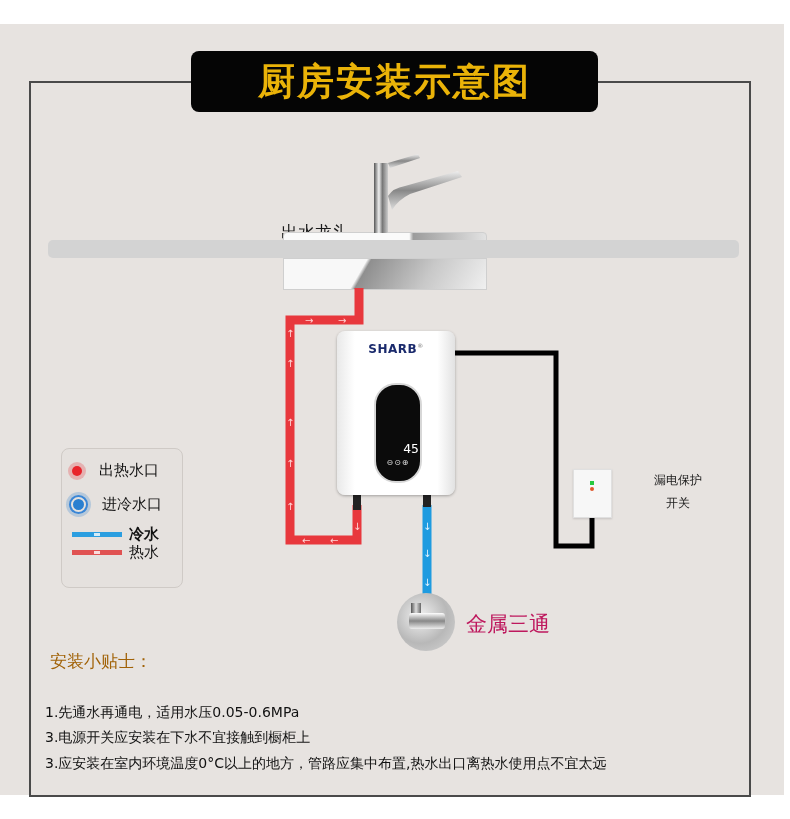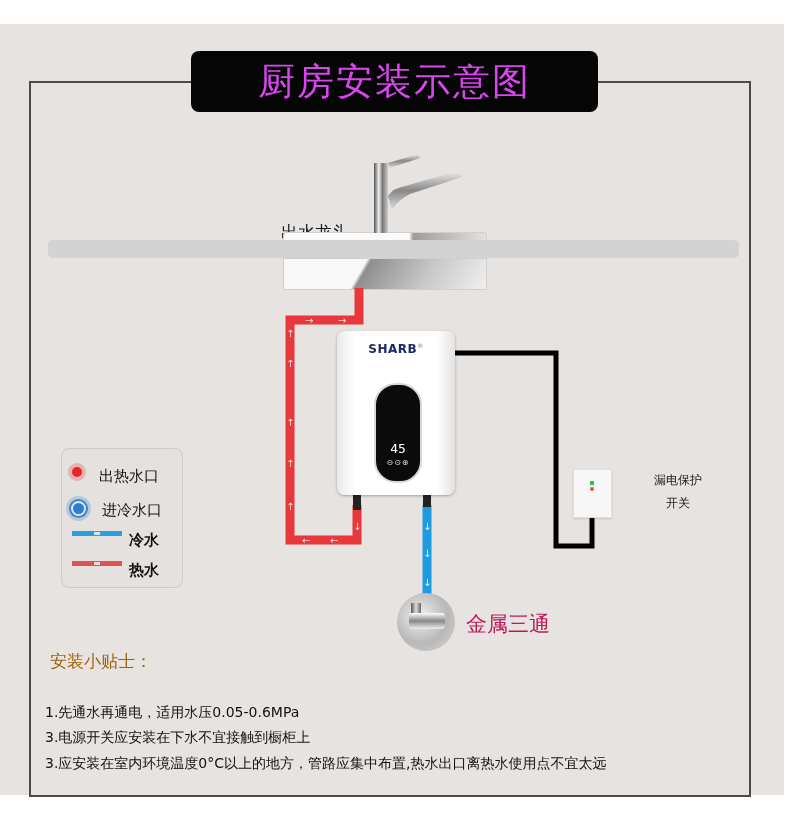--- a/index.html
+++ b/index.html
@@ -14,21 +14,21 @@
   .frame {
     position: absolute; left: 29px; top: 81px; width: 722px; height: 714px;
     border: 2px solid #4a4a4a; box-sizing: border-box;
     top: 81px; height: 716px;
   }
   .title-box {
     position: absolute; left: 191px; top: 51px; width: 407px; height: 61px;
     background: #050505; border-radius: 8px;
     display: flex; align-items: center; justify-content: center;
   }
-  .title-text { color: #d946ef; font-size: 37px; font-weight: normal; letter-spacing: 2px; }
+  .title-text { color: #eab308; font-size: 37px; font-weight: bold; letter-spacing: 2px; }
   .counter {
     position: absolute; left: 48px; top: 240px; width: 691px; height: 18px;
     background: #d3d3d3; border-radius: 5px; z-index: 3;
   }
   .sink-top {
     position: absolute; left: 283px; top: 232px; width: 202px; height: 12px;
     background: linear-gradient(90deg, #fafafa 0%, #fafafa 62%, #9c9c9c 64%, #e2e2e2 100%);
     border-radius: 4px 4px 0 0; border: 1px solid #cfcfcf; z-index: 2;
   }
   .sink-basin {
@@ -36,39 +36,39 @@
     background: linear-gradient(120deg, #f8f8f8 0%, #f8f8f8 38%, #8f8f8f 40%, #c8c8c8 70%, #f0f0f0 100%);
     border: 1px solid #cfcfcf; z-index: 2;
   }
   .faucet-label { position: absolute; left: 281px; top: 181px; font-size: 17px; color: #1a1a1a; margin-top: 40px; }
   .switch-label { position: absolute; left: 628px; top: 469px; font-size: 12px; color: #1a1a1a; text-align: center; line-height: 23px; width: 100px; }
   .valve-label { position: absolute; left: 466px; top: 610px; font-size: 21px; color: #be185d; }
   .legend {
     position: absolute; left: 61px; top: 448px; width: 120px; height: 138px;
     border: 1px solid #cfcac6; border-radius: 8px; background: #e5e1de;
   }
-  .legend-row { position: absolute; left: 0; display: flex; align-items: flex-start; font-size: 15px; color: #111; margin-top: 6px; }
+  .legend-row { position: absolute; left: 0; display: flex; align-items: center; font-size: 15px; color: #111; }
   .dot-red { width: 10px; height: 10px; border-radius: 50%; background: #e8242b; box-shadow: 0 0 0 4px rgba(232,36,43,0.25); margin-left: 10px; margin-right: 17px; }
   .dot-blue { width: 11px; height: 11px; border-radius: 50%; background: #2a7fd0; border: 2px solid #e5e1de; box-shadow: 0 0 0 2px #3a86d6, 0 0 0 5px rgba(42,127,208,0.25); margin-left: 9px; margin-right: 16px; }
   .line-blue { width: 50px; height: 5px; background: #2b9ee0; margin-left: 10px; margin-right: 7px; position: relative; }
   .line-red { width: 50px; height: 5px; background: #e05252; margin-left: 10px; margin-right: 7px; position: relative; }
   .line-blue::after, .line-red::after { content: ""; position: absolute; left: 22px; top: 1px; width: 6px; height: 3px; background: #fff; opacity: 0.8; }
   .tips-title { position: absolute; left: 50px; top: 650px; font-size: 17px; color: #a16207; }
   .tip { position: absolute; left: 45px; font-size: 14px; color: #111; white-space: nowrap; margin-top: 16px; }
   .heater {
     position: absolute; left: 337px; top: 331px; width: 118px; height: 164px;
     background: linear-gradient(90deg, #e9e9e9 0%, #ffffff 15%, #ffffff 85%, #e2e2e2 100%);
     border-radius: 8px; box-shadow: 0 1px 3px rgba(0,0,0,0.3); z-index: 4;
   }
   .brand { position: absolute; left: 0; width: 100%; top: 11px; text-align: center; font-size: 12px; font-weight: bold; color: #1a2a6c; letter-spacing: 0.5px; }
   .display {
     position: absolute; left: 37px; top: 52px; width: 44px; height: 96px;
     background: #0b0b0b; border-radius: 22px; border: 2px solid #d7d7d7;
   }
-  .temp { position: absolute; left: 0; width: 100%; top: 56px; text-align: center; color: #fff; font-size: 13px; font-family: "DejaVu Sans Mono", monospace; }
+  .temp { position: absolute; left: 0; width: 100%; top: 56px; text-align: center; color: #fff; font-size: 13px; font-family: "DejaVu Sans Mono", monospace; padding-left: 13px; }
   .btns { position: absolute; left: 0; width: 100%; top: 73px; text-align: center; color: #ddd; font-size: 8px; letter-spacing: 1px; }
   .switch-box {
     position: absolute; left: 573px; top: 469px; width: 37px; height: 47px;
     background: #f7f7f7; border: 1px solid #e0e0e0; box-shadow: 0 1px 2px rgba(0,0,0,0.15); z-index: 4;
   }
   .led-g { position: absolute; left: 16px; top: 11px; width: 4px; height: 4px; background: #27c93f; }
   .led-r { position: absolute; left: 16px; top: 17px; width: 4px; height: 4px; background: #e0572c; border-radius: 50%; }
   .valve {
     position: absolute; left: 397px; top: 593px; width: 58px; height: 58px; border-radius: 50%;
     background: radial-gradient(circle at 40% 40%, #f2f2f2 0%, #b8b8b8 55%, #d6d6d6 100%); z-index: 4;
@@ -172,21 +172,21 @@
     <span>出热水口</span>
   </div>
   <div class="legend-row" style="top:46px">
     <span class="dot-blue"></span>
     <span>进冷水口</span>
   </div>
   <div class="legend-row" style="top:76px;font-weight:bold">
     <span class="line-blue"></span>
     <span>冷水</span>
   </div>
-  <div class="legend-row" style="top:106px;font-weight:bold">
+  <div class="legend-row" style="top:94px;font-weight:normal">
     <span class="line-red"></span>
     <span>热水</span>
   </div>
 </div>
 
 <div class="tips-title">安装小贴士：</div>
 <div class="tip" style="top:688px">1.先通水再通电，适用水压0.05-0.6MPa</div>
 <div class="tip" style="top:713px">3.电源开关应安装在下水不宜接触到橱柜上</div>
 <div class="tip" style="top:739px">3.应安装在室内环境温度0°C以上的地方，管路应集中布置,热水出口离热水使用点不宜太远</div>
 

